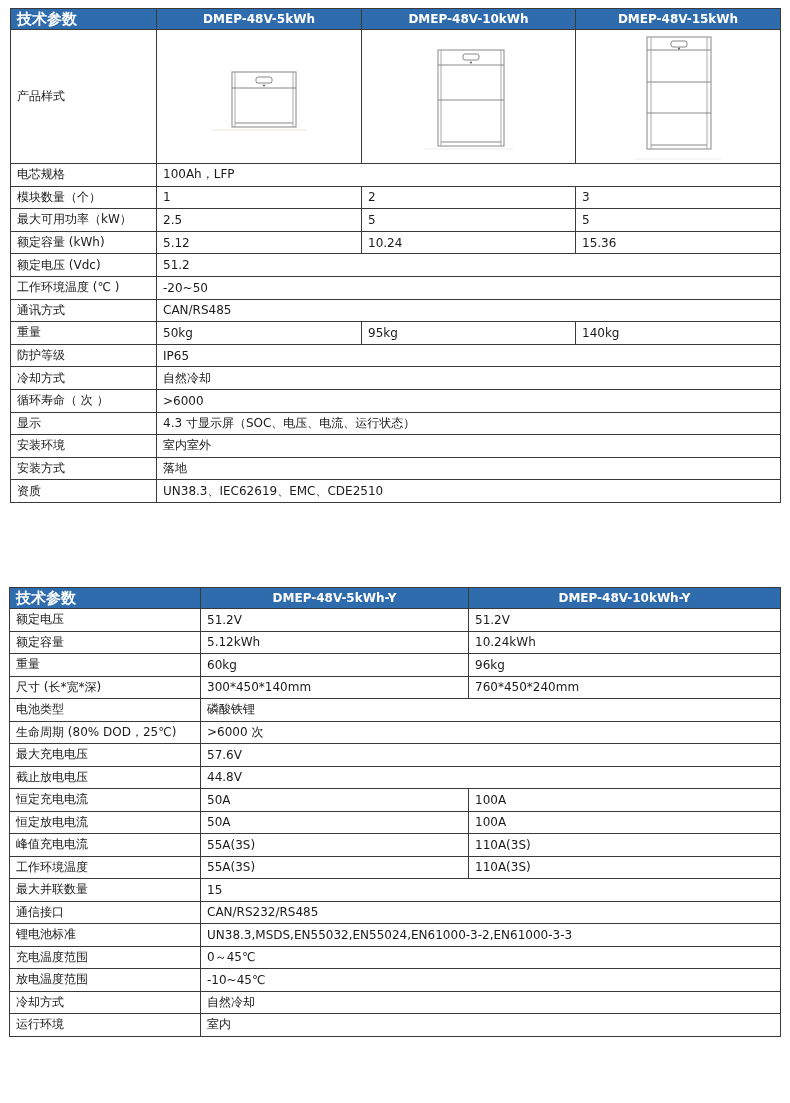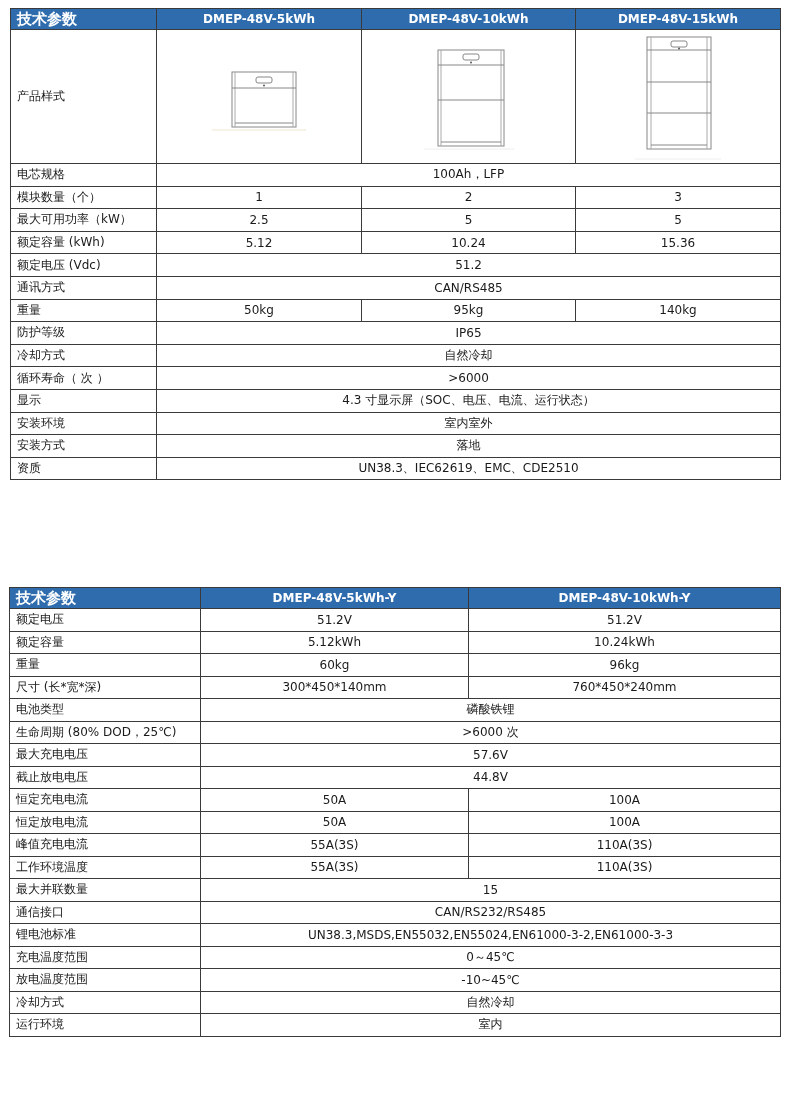--- a/index.html
+++ b/index.html
@@ -3,21 +3,21 @@
 <meta charset="utf-8">
 <style>
   html, body { margin: 0; padding: 0; background: #ffffff; }
   body { width: 790px; height: 1103px; position: relative; overflow: hidden;
          font-family: "DejaVu Sans", "Liberation Sans", sans-serif; color: #1a1a1a; }
   table { border-collapse: collapse; position: absolute; table-layout: fixed; }
   td, th { border: 1px solid #3a3a3a; font-size: 12px; padding: 0 6px; white-space: nowrap; overflow: hidden; }
   th { background: #2e6cae; color: #ffffff; font-weight: bold; text-align: center; height: 20px; }
   th.label-h { text-align: left; font-weight: bold; font-size: 15px; }
   td.label { text-align: left; }
-  td.val { text-align: center; }
+  td.val { text-align: left; }
   #t1 { left: 10px; top: 8px; width: 770px; }
   #t1 tr.r { height: 22.6px; }
   #t1 tr.img-row { height: 134px; }
   #t2 { left: 9px; top: 587px; width: 771px; }
   #t2 tr.r { height: 22.5px; }
   .product-img { display: block; margin: 0 auto; }
 </style>
 </head>
 <body>
 
@@ -99,20 +99,24 @@
       <td class="label">额定容量 (kWh)</td>
       <td class="val">5.12</td>
       <td class="val">10.24</td>
       <td class="val">15.36</td>
     </tr>
     <tr class="r">
       <td class="label">额定电压 (Vdc)</td>
       <td class="val" colspan="3">51.2</td>
     </tr>
     <tr class="r">
+      <td class="label">工作环境温度 (℃ )</td>
+      <td class="val" colspan="3">-20~50</td>
+    </tr>
+    <tr class="r">
       <td class="label">通讯方式</td>
       <td class="val" colspan="3">CAN/RS485</td>
     </tr>
     <tr class="r">
       <td class="label">重量</td>
       <td class="val">50kg</td>
       <td class="val">95kg</td>
       <td class="val">140kg</td>
     </tr>
     <tr class="r">

